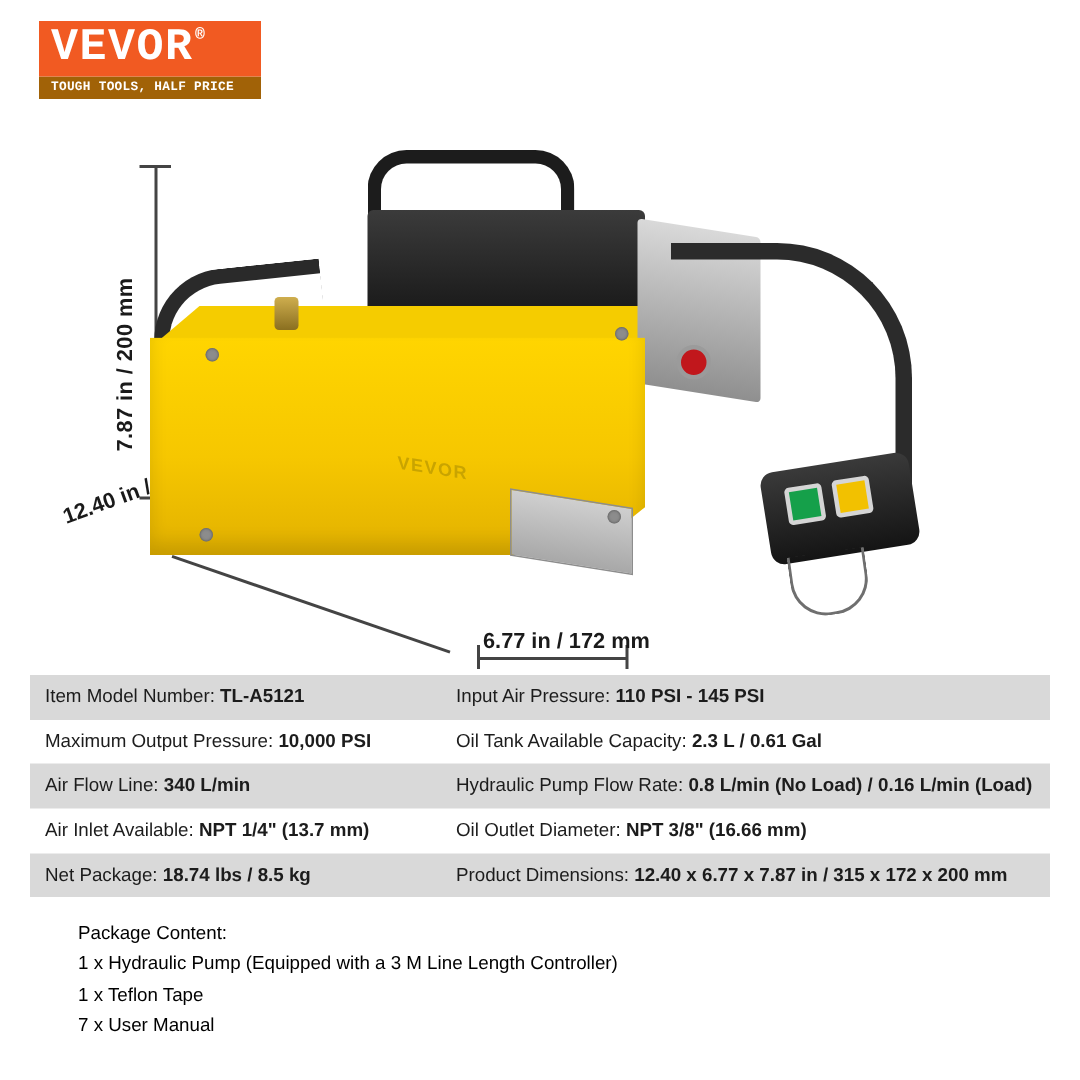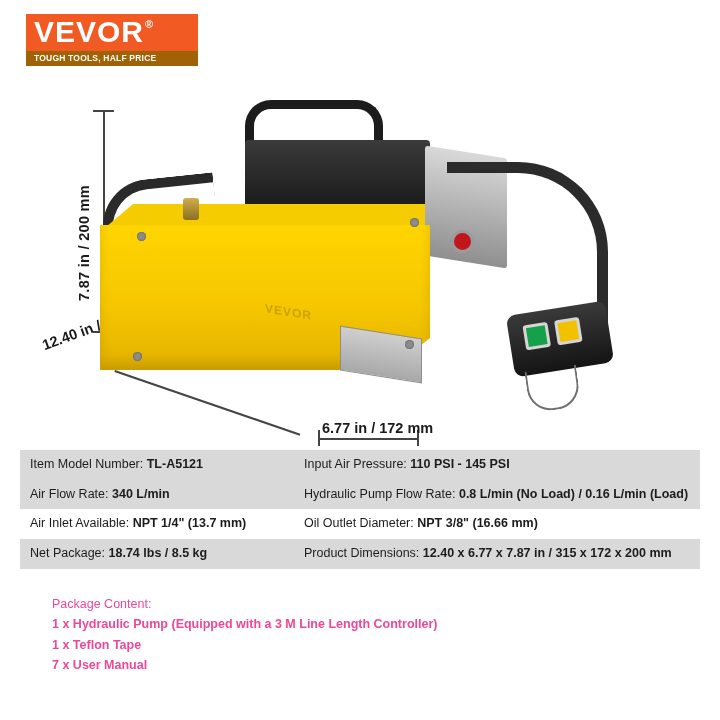--- a/index.html
+++ b/index.html
@@ -13,21 +13,22 @@
     font-family: "Liberation Sans", sans-serif;
     overflow: hidden;
     position: relative;
   }
 
   
   .logo-block {
     position: absolute;
     left: 26px;
     top: 14px;
-    width: 172px;
+    width: 148px;
+    font-family: Liberation Mono, monospace;
   }
   .logo-main {
     background: #f15a22;
     color: #ffffff;
     font-size: 30px;
     font-weight: bold;
     letter-spacing: 1px;
     padding: 3px 6px 4px 8px;
     line-height: 1;
     display: block;
@@ -280,27 +281,27 @@
     background: #d9d9d9;
   }
   .spec-table td.left-col { width: 254px; }
   .spec-table .lab { font-weight: normal; }
   .spec-table .val { font-weight: bold; }
 
   
   .package {
     position: absolute;
     left: 52px;
-    top: 594px;
+    top: 612px;
     font-size: 12.5px;
-    color: #ec4899;
+    color: #000000;
     line-height: 1.62;
   }
   .package .pc-title { font-weight: normal; }
-  .package .pc-item { font-weight: bold; }
+  .package .pc-item { font-weight: normal; }
 </style>
 </head>
 <body>
 
 <div class="logo-block">
   <div class="logo-main"><span>VEVOR</span><span class="reg">®</span></div>
   <div class="logo-sub">TOUGH TOOLS, HALF PRICE</div>
 </div>
 
 <div class="product-area">
@@ -348,23 +349,33 @@
     <tr class="shade">
       <td class="left-col">
         <span class="lab">Item Model Number:</span>
         <span class="val">TL-A5121</span>
       </td>
       <td>
         <span class="lab">Input Air Pressure:</span>
         <span class="val">110 PSI - 145 PSI</span>
       </td>
     </tr>
+    <tr>
+      <td class="left-col">
+        <span class="lab">Maximum Output Pressure:</span>
+        <span class="val">10,000 PSI</span>
+      </td>
+      <td>
+        <span class="lab">Oil Tank Available Capacity:</span>
+        <span class="val">2.3 L / 0.61 Gal</span>
+      </td>
+    </tr>
     <tr class="shade">
       <td class="left-col">
-        <span class="lab">Air Flow Rate:</span>
+        <span class="lab">Air Flow Line:</span>
         <span class="val">340 L/min</span>
       </td>
       <td>
         <span class="lab">Hydraulic Pump Flow Rate:</span>
         <span class="val">0.8 L/min (No Load) / 0.16 L/min (Load)</span>
       </td>
     </tr>
     <tr>
       <td class="left-col">
         <span class="lab">Air Inlet Available:</span>

